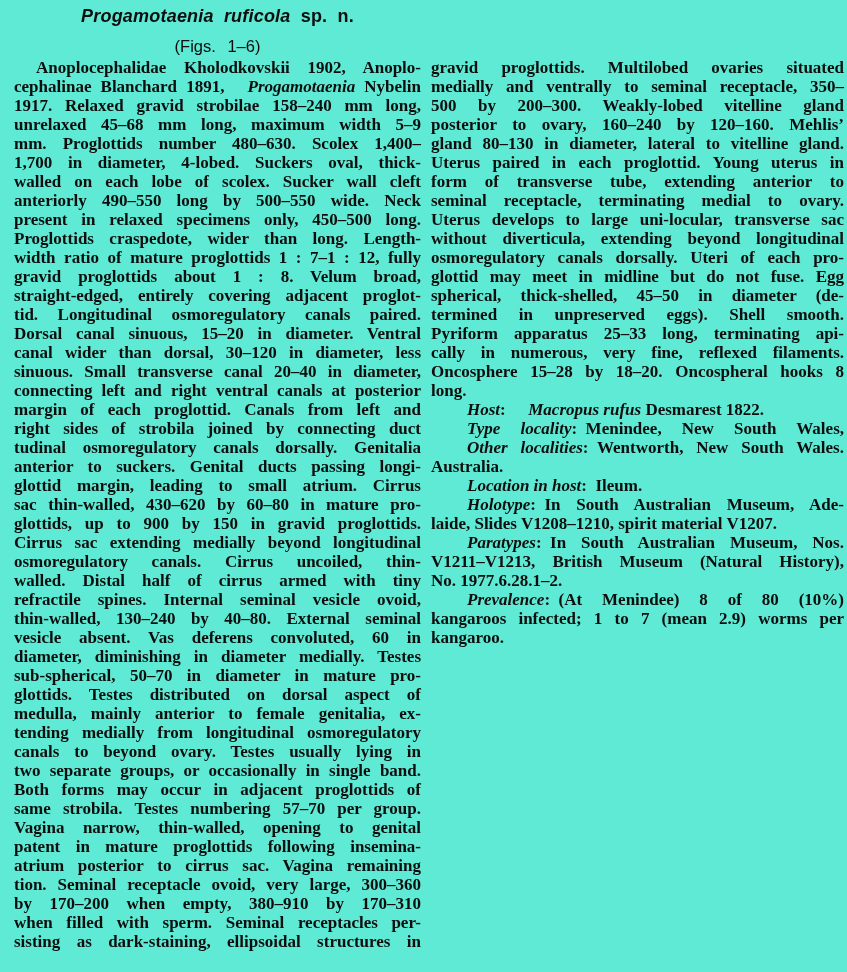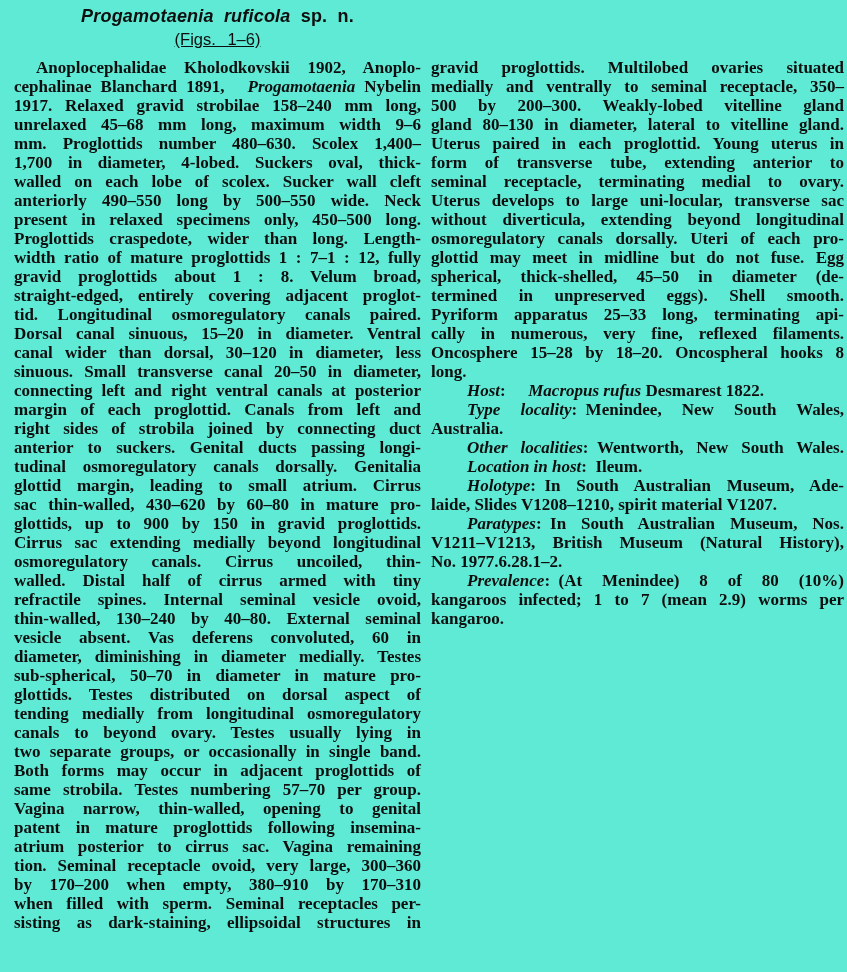--- a/index.html
+++ b/index.html
@@ -23,22 +23,21 @@
     font-size: 18px;
     letter-spacing: 0.2px;
     word-spacing: 5px;
     line-height: 22px;
   }
   .title .sci { font-style: italic; }
   .figs {
     font-size: 16.5px;
     word-spacing: 7px;
     line-height: 21px;
-    margin-top: 2px;
-    text-decoration: underline;
+    margin-top: 9px;
   }
   .col {
     position: absolute;
     top: 58px;
     font-size: 17px;
     line-height: 19px;
     font-weight: bold;
   }
   .col-left  { left: 14px;  width: 407px; }
   .col-right { left: 431px; width: 413px; }
@@ -56,86 +55,88 @@
 
 <div class="page">
   <div class="title-block">
     <div class="title"><span class="sci">Progamotaenia ruficola</span><span> sp. n.</span></div>
     <div class="figs">(Figs. 1–6)</div>
   </div>
   <div class="col col-left" id="col-left">
       <div class="line ind jl">Anoplocephalidae Kholodkovskii 1902, Anoplo-</div>
       <div class="line jl">cephalinae Blanchard 1891, <i>Progamotaenia</i> Nybelin</div>
       <div class="line jl">1917. Relaxed gravid strobilae 158–240 mm long,</div>
-      <div class="line jl">unrelaxed 45–68 mm long, maximum width 9–6</div>
+      <div class="line jl">unrelaxed 45–68 mm long, maximum width 5–9</div>
       <div class="line jl">mm. Proglottids number 480–630. Scolex 1,400–</div>
       <div class="line jl">1,700 in diameter, 4-lobed. Suckers oval, thick-</div>
       <div class="line jl">walled on each lobe of scolex. Sucker wall cleft</div>
       <div class="line jl">anteriorly 490–550 long by 500–550 wide. Neck</div>
       <div class="line jl">present in relaxed specimens only, 450–500 long.</div>
       <div class="line jl">Proglottids craspedote, wider than long. Length-</div>
       <div class="line jl">width ratio of mature proglottids 1 : 7–1 : 12, fully</div>
       <div class="line jl">gravid proglottids about 1 : 8. Velum broad,</div>
       <div class="line jl">straight-edged, entirely covering adjacent proglot-</div>
       <div class="line jl">tid. Longitudinal osmoregulatory canals paired.</div>
       <div class="line jl">Dorsal canal sinuous, 15–20 in diameter. Ventral</div>
       <div class="line jl">canal wider than dorsal, 30–120 in diameter, less</div>
-      <div class="line jl">sinuous. Small transverse canal 20–50 in diameter,</div>
+      <div class="line jl">sinuous. Small transverse canal 20–40 in diameter,</div>
       <div class="line jl">connecting left and right ventral canals at posterior</div>
       <div class="line jl">margin of each proglottid. Canals from left and</div>
       <div class="line jl">right sides of strobila joined by connecting duct</div>
+      <div class="line jl">tudinal osmoregulatory canals dorsally. Genitalia</div>
       <div class="line jl">anterior to suckers. Genital ducts passing longi-</div>
-      <div class="line jl">tudinal osmoregulatory canals dorsally. Genitalia</div>
       <div class="line jl">glottid margin, leading to small atrium. Cirrus</div>
       <div class="line jl">sac thin-walled, 430–620 by 60–80 in mature pro-</div>
       <div class="line jl">glottids, up to 900 by 150 in gravid proglottids.</div>
       <div class="line jl">Cirrus sac extending medially beyond longitudinal</div>
       <div class="line jl">osmoregulatory canals. Cirrus uncoiled, thin-</div>
       <div class="line jl">walled. Distal half of cirrus armed with tiny</div>
       <div class="line jl">refractile spines. Internal seminal vesicle ovoid,</div>
       <div class="line jl">thin-walled, 130–240 by 40–80. External seminal</div>
       <div class="line jl">vesicle absent. Vas deferens convoluted, 60 in</div>
       <div class="line jl">diameter, diminishing in diameter medially. Testes</div>
       <div class="line jl">sub-spherical, 50–70 in diameter in mature pro-</div>
       <div class="line jl">glottids. Testes distributed on dorsal aspect of</div>
+      <div class="line jl">medulla, mainly anterior to female genitalia, ex-</div>
       <div class="line jl">tending medially from longitudinal osmoregulatory</div>
       <div class="line jl">canals to beyond ovary. Testes usually lying in</div>
       <div class="line jl">two separate groups, or occasionally in single band.</div>
       <div class="line jl">Both forms may occur in adjacent proglottids of</div>
       <div class="line jl">same strobila. Testes numbering 57–70 per group.</div>
       <div class="line jl">Vagina narrow, thin-walled, opening to genital</div>
       <div class="line jl">patent in mature proglottids following insemina-</div>
       <div class="line jl">atrium posterior to cirrus sac. Vagina remaining</div>
       <div class="line jl">tion. Seminal receptacle ovoid, very large, 300–360</div>
       <div class="line jl">by 170–200 when empty, 380–910 by 170–310</div>
       <div class="line jl">when filled with sperm. Seminal receptacles per-</div>
       <div class="line jl">sisting as dark-staining, ellipsoidal structures in</div>
     </div>
   <div class="col col-right" id="col-right">
       <div class="line jl">gravid proglottids. Multilobed ovaries situated</div>
       <div class="line jl">medially and ventrally to seminal receptacle, 350–</div>
       <div class="line jl">500 by 200–300. Weakly-lobed vitelline gland</div>
+      <div class="line jl">posterior to ovary, 160–240 by 120–160. Mehlis’</div>
       <div class="line jl">gland 80–130 in diameter, lateral to vitelline gland.</div>
       <div class="line jl">Uterus paired in each proglottid. Young uterus in</div>
       <div class="line jl">form of transverse tube, extending anterior to</div>
       <div class="line jl">seminal receptacle, terminating medial to ovary.</div>
       <div class="line jl">Uterus develops to large uni-locular, transverse sac</div>
       <div class="line jl">without diverticula, extending beyond longitudinal</div>
       <div class="line jl">osmoregulatory canals dorsally. Uteri of each pro-</div>
       <div class="line jl">glottid may meet in midline but do not fuse. Egg</div>
       <div class="line jl">spherical, thick-shelled, 45–50 in diameter (de-</div>
       <div class="line jl">termined in unpreserved eggs). Shell smooth.</div>
       <div class="line jl">Pyriform apparatus 25–33 long, terminating api-</div>
       <div class="line jl">cally in numerous, very fine, reflexed filaments.</div>
       <div class="line jl">Oncosphere 15–28 by 18–20. Oncospheral hooks 8</div>
       <div class="line">long.</div>
       <div class="line ind"><i>Host</i>: <i>Macropus rufus</i> Desmarest 1822.</div>
       <div class="line ind jl"><i>Type locality</i>: Menindee, New South Wales,</div>
+      <div class="line ind jl"><i>Other localities</i>: Wentworth, New South Wales.</div>
       <div class="line">Australia.</div>
-      <div class="line ind jl"><i>Other localities</i>: Wentworth, New South Wales.</div>
       <div class="line ind"><i>Location in host</i>: Ileum.</div>
       <div class="line ind jl"><i>Holotype</i>: In South Australian Museum, Ade-</div>
       <div class="line">laide, Slides V1208–1210, spirit material V1207.</div>
       <div class="line ind jl"><i>Paratypes</i>: In South Australian Museum, Nos.</div>
       <div class="line jl">V1211–V1213, British Museum (Natural History),</div>
       <div class="line">No. 1977.6.28.1–2.</div>
       <div class="line ind jl"><i>Prevalence</i>: (At Menindee) 8 of 80 (10%)</div>
       <div class="line jl">kangaroos infected; 1 to 7 (mean 2.9) worms per</div>
       <div class="line">kangaroo.</div>
     </div>

